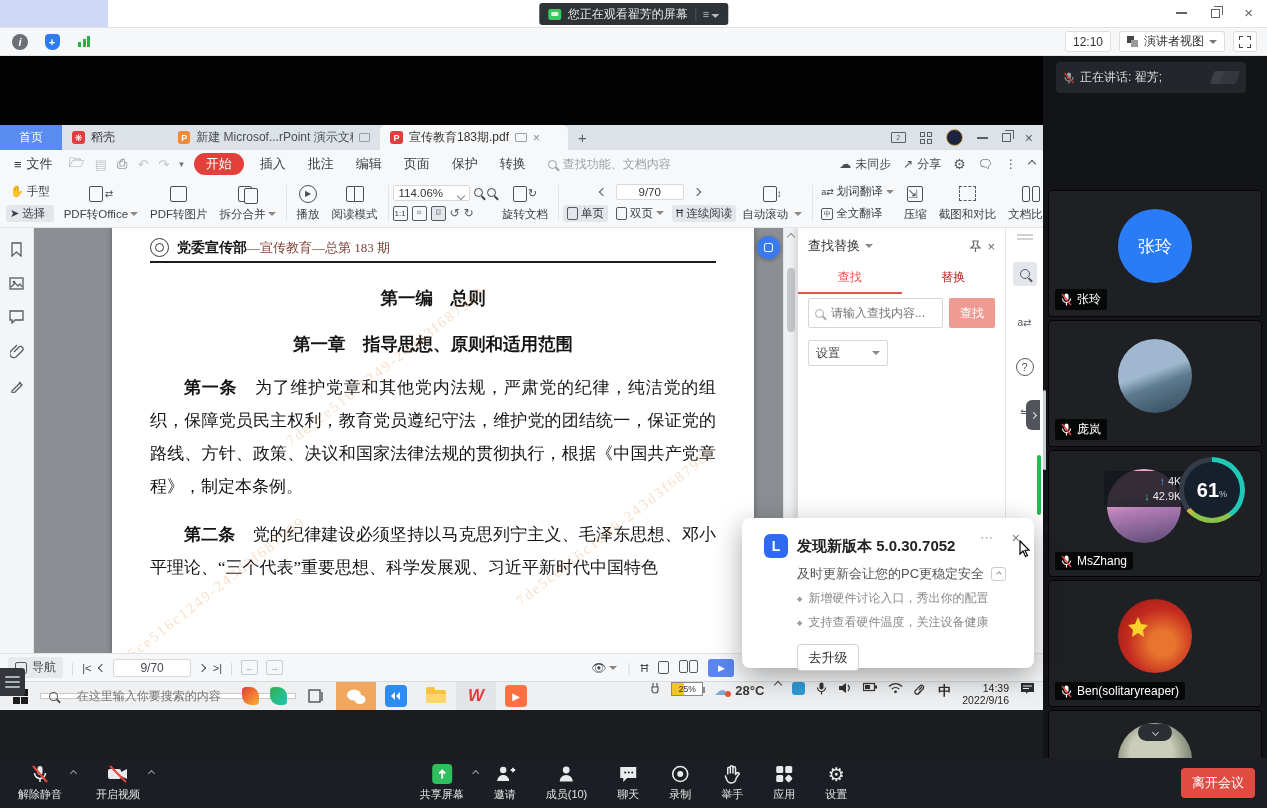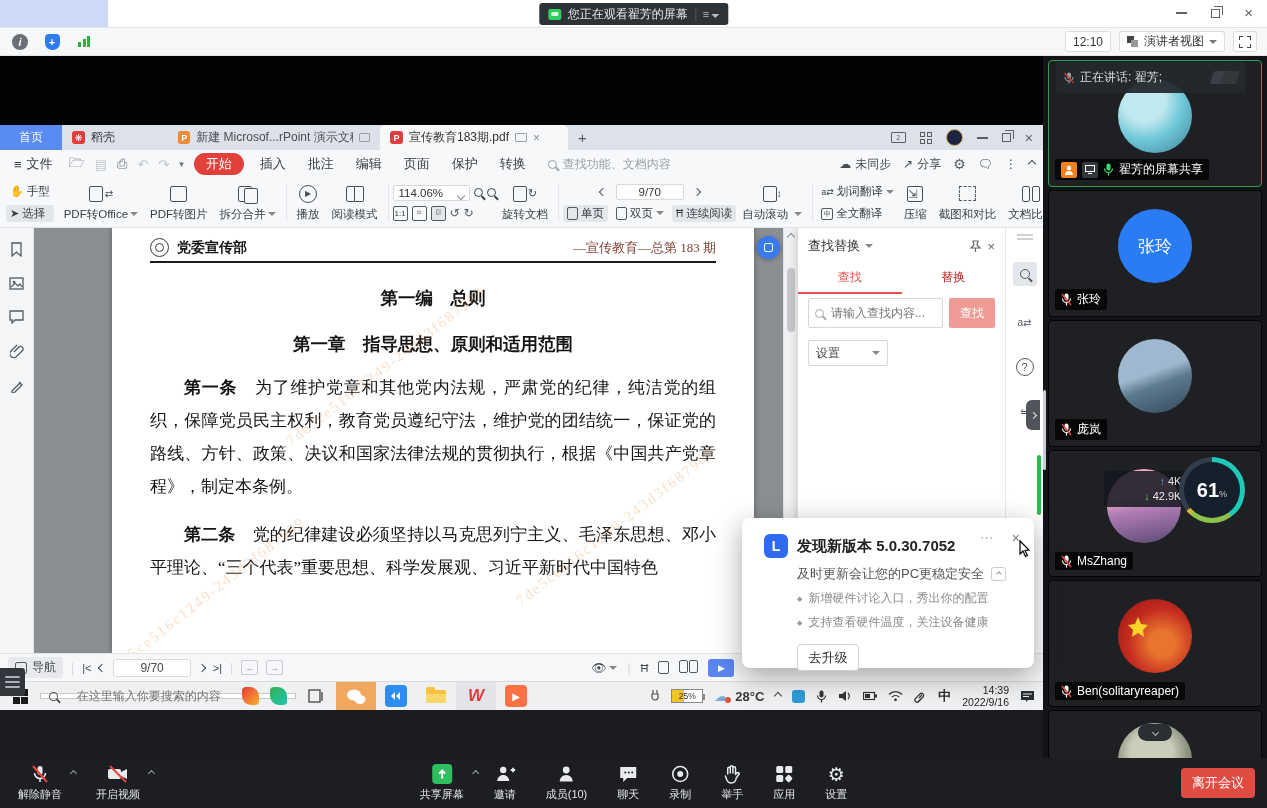--- a/index.html
+++ b/index.html
@@ -80,21 +80,21 @@
   .minib{padding:1px 4px;display:flex;align-items:center;gap:3px;}
   .zoombox{border:1px solid #d7d9dd;background:#fff;border-radius:2px;padding:1px 5px;font-size:11.5px;display:flex;align-items:flex-end;gap:15px;color:#333;}
   .pagebox{border:1px solid #d7d9dd;background:#fff;border-radius:2px;padding:1px 22px;font-size:11.5px;color:#333;}
   .sqic{width:15px;height:15px;border:1.3px solid #55595f;border-radius:2px;display:inline-flex;align-items:center;justify-content:center;font-size:8px;}
   
   #docarea{left:0;top:228px;width:1043px;height:425px;background:#8b8e93;overflow:hidden;z-index:2;}
   #leftstrip{position:absolute;left:0;top:0;width:34px;height:425px;background:#f4f5f7;border-right:1px solid #e3e5e7;
              display:flex;flex-direction:column;align-items:center;padding-top:14px;gap:20px;color:#565a60;}
   .page{position:absolute;left:112px;top:0;width:642px;height:425px;background:#fff;padding:10px 38px 0;
         font-family:"Liberation Serif","DejaVu Serif",serif;color:#141414;box-shadow:0 0 6px rgba(0,0,0,.35);}
-  .page-head{display:flex;justify-content:space-between;align-items:flex-end;border-bottom:2.5px solid #1c1c1c;padding-bottom:4px;}
+  .page-head{display:flex;justify-content:flex-start;align-items:flex-end;border-bottom:2.5px solid #1c1c1c;padding-bottom:4px;}
   .ph-left{display:flex;align-items:center;gap:8px;font-weight:bold;font-size:14px;}
   .ph-logo{width:19px;height:19px;border-radius:50%;border:1.6px solid #3c3c3c;position:relative;}
   .ph-logo::after{content:"";position:absolute;left:4px;top:4px;width:7px;height:7px;border-radius:50%;border:1.4px solid #3c3c3c;}
   .ph-right{font-size:13px;color:#7d3f35;}
   .doc-title{text-align:center;font-size:25px;font-weight:bold;margin-top:26px;letter-spacing:1px;}
   .doc-sub{text-align:center;font-size:15.5px;font-weight:bold;margin-top:25px;}
   .doc-part{text-align:center;font-size:17.5px;font-weight:bold;margin-top:23px;}
   .doc-chap{text-align:center;font-size:17.5px;font-weight:bold;margin-top:22px;}
   .doc-p{font-size:17px;line-height:33px;text-align:justify;text-indent:2em;margin-top:15px;}
   .wm{position:absolute;color:rgba(233,150,80,.30);font-size:15px;letter-spacing:2px;transform:rotate(-38deg);white-space:nowrap;pointer-events:none;}
@@ -135,21 +135,21 @@
   #taskbar{left:0;top:681px;width:1043px;height:29px;background:#eef0f2;border-top:1px solid #d9dadc;z-index:2;
            display:flex;align-items:stretch;font-size:12px;color:#222;}
   .tb-slot{width:40px;display:flex;align-items:center;justify-content:center;flex:none;}
   .tb-search{width:256px;background:#fff;border:1px solid #c9c9c9;display:flex;align-items:center;gap:17px;padding:0 8px;color:#555;flex:none;margin:11px 0;}
   .tb-search input{border:none;outline:none;font-size:12px;width:150px;color:#555;background:transparent;}
   .blob{width:18px;height:18px;border-radius:4px 9px 4px 9px;}
   .appic{width:22px;height:22px;border-radius:4px;display:flex;align-items:center;justify-content:center;}
   .folder{width:20px;height:13px;background:#f9c23c;border-radius:2px;position:relative;}
   .folder::before{content:"";position:absolute;top:-3px;left:0;width:9px;height:4px;background:#f9c23c;border-radius:2px 2px 0 0;}
   .folder::after{content:"";position:absolute;left:0;bottom:0;width:20px;height:9px;background:#fcd667;border-radius:0 0 2px 2px;}
-  .tray{margin-left:auto;display:flex;align-items:center;gap:11px;padding-right:8px;color:#2b2b2b;}
+  .tray{margin-left:auto;display:flex;align-items:flex-start;gap:11px;padding-right:8px;color:#2b2b2b;}
   .batt{width:32px;height:14px;border:1px solid #8a8a8a;background:#fff;position:relative;font-size:8.5px;display:flex;align-items:center;}
   .batt::after{content:"";position:absolute;right:-3px;top:4px;width:2px;height:6px;background:#8a8a8a;}
   .batt i{position:absolute;left:0;top:0;bottom:0;width:40%;background:#f2c524;}
   .batt span{position:relative;margin:0 auto;color:#333;}
   .clock2{text-align:right;font-size:10.5px;line-height:12px;color:#1f1f1f;}
   .trayico{color:#3a3a3a;display:flex;align-items:center;}
   
   #updatedlg{left:742px;top:518px;width:292px;height:150px;background:#fff;border-radius:8px;z-index:60;
              box-shadow:0 8px 28px rgba(0,0,0,.35);padding:16px 18px 0 22px;font-size:12px;color:#666;}
   .ud-head{display:flex;align-items:center;gap:9px;}
@@ -721,42 +721,20 @@
     <span class="cursor">
       <svg width="14" height="18">
           <path d="M2 1l9 9-4 .5 2.5 5-2 1L5 11l-3 3z" fill="#fff" stroke="#000" stroke-width="1.2"></path>
         </svg>
     </span>
   </div>
 
   <div id="sidebar" class="abs">
     <span class="sb-scroll"></span>
 
-    <div class="tile" style="top:4px;border-color:#2f9e4f;">
-      <span class="avatar" style="background:radial-gradient(circle at 35% 30%,#bfe8ef 0 30%,#6fc7d8 55%,#3f7f96);"></span>
-      <div class="plabel">
-        <span class="sq16" style="background:#f2821e;">
-          <svg width="10" height="10">
-              <circle cx="5" cy="3" r="2.2" fill="#fff"></circle>
-              <path d="M1 10c0-2.4 1.8-4 4-4s4 1.6 4 4" fill="#fff"></path>
-            </svg>
-        </span>
-        <span class="sq16" style="background:#34373c;">
-          <svg width="10" height="9">
-              <rect x="0.5" y="0.5" width="9" height="6" fill="none" stroke="#fff" stroke-width="1.1"></rect>
-              <path d="M3 8.5h4" stroke="#fff" stroke-width="1.1"></path>
-            </svg>
-        </span>
-        <svg width="11" height="13">
-            <rect x="3.5" y="0.5" width="4" height="7" rx="2" fill="#3ddc6a"></rect>
-            <path d="M1.5 5.5a4 4 0 0 0 8 0M5.5 9.5v3" stroke="#3ddc6a" fill="none" stroke-width="1.2"></path>
-          </svg>
-        <span>翟芳的屏幕共享</span>
-      </div>
-    </div>
 
     <div class="tile" style="top:134px;">
       <span class="avatar" style="background:#2a7bf6;display:flex;align-items:center;justify-content:center;color:#fff;font-size:17px;">
           <span>张玲</span>
         </span>
       <div class="plabel">
         <svg width="11" height="13">
             <rect x="3.5" y="0.5" width="4" height="7" rx="2" fill="#fff"></rect>
             <path d="M1.5 5.5a4 4 0 0 0 8 0M5.5 9.5v3" stroke="#fff" fill="none" stroke-width="1.2"></path>
             <line x1="1" y1="1" x2="10" y2="12" stroke="#e8453c" stroke-width="1.6"></line>

